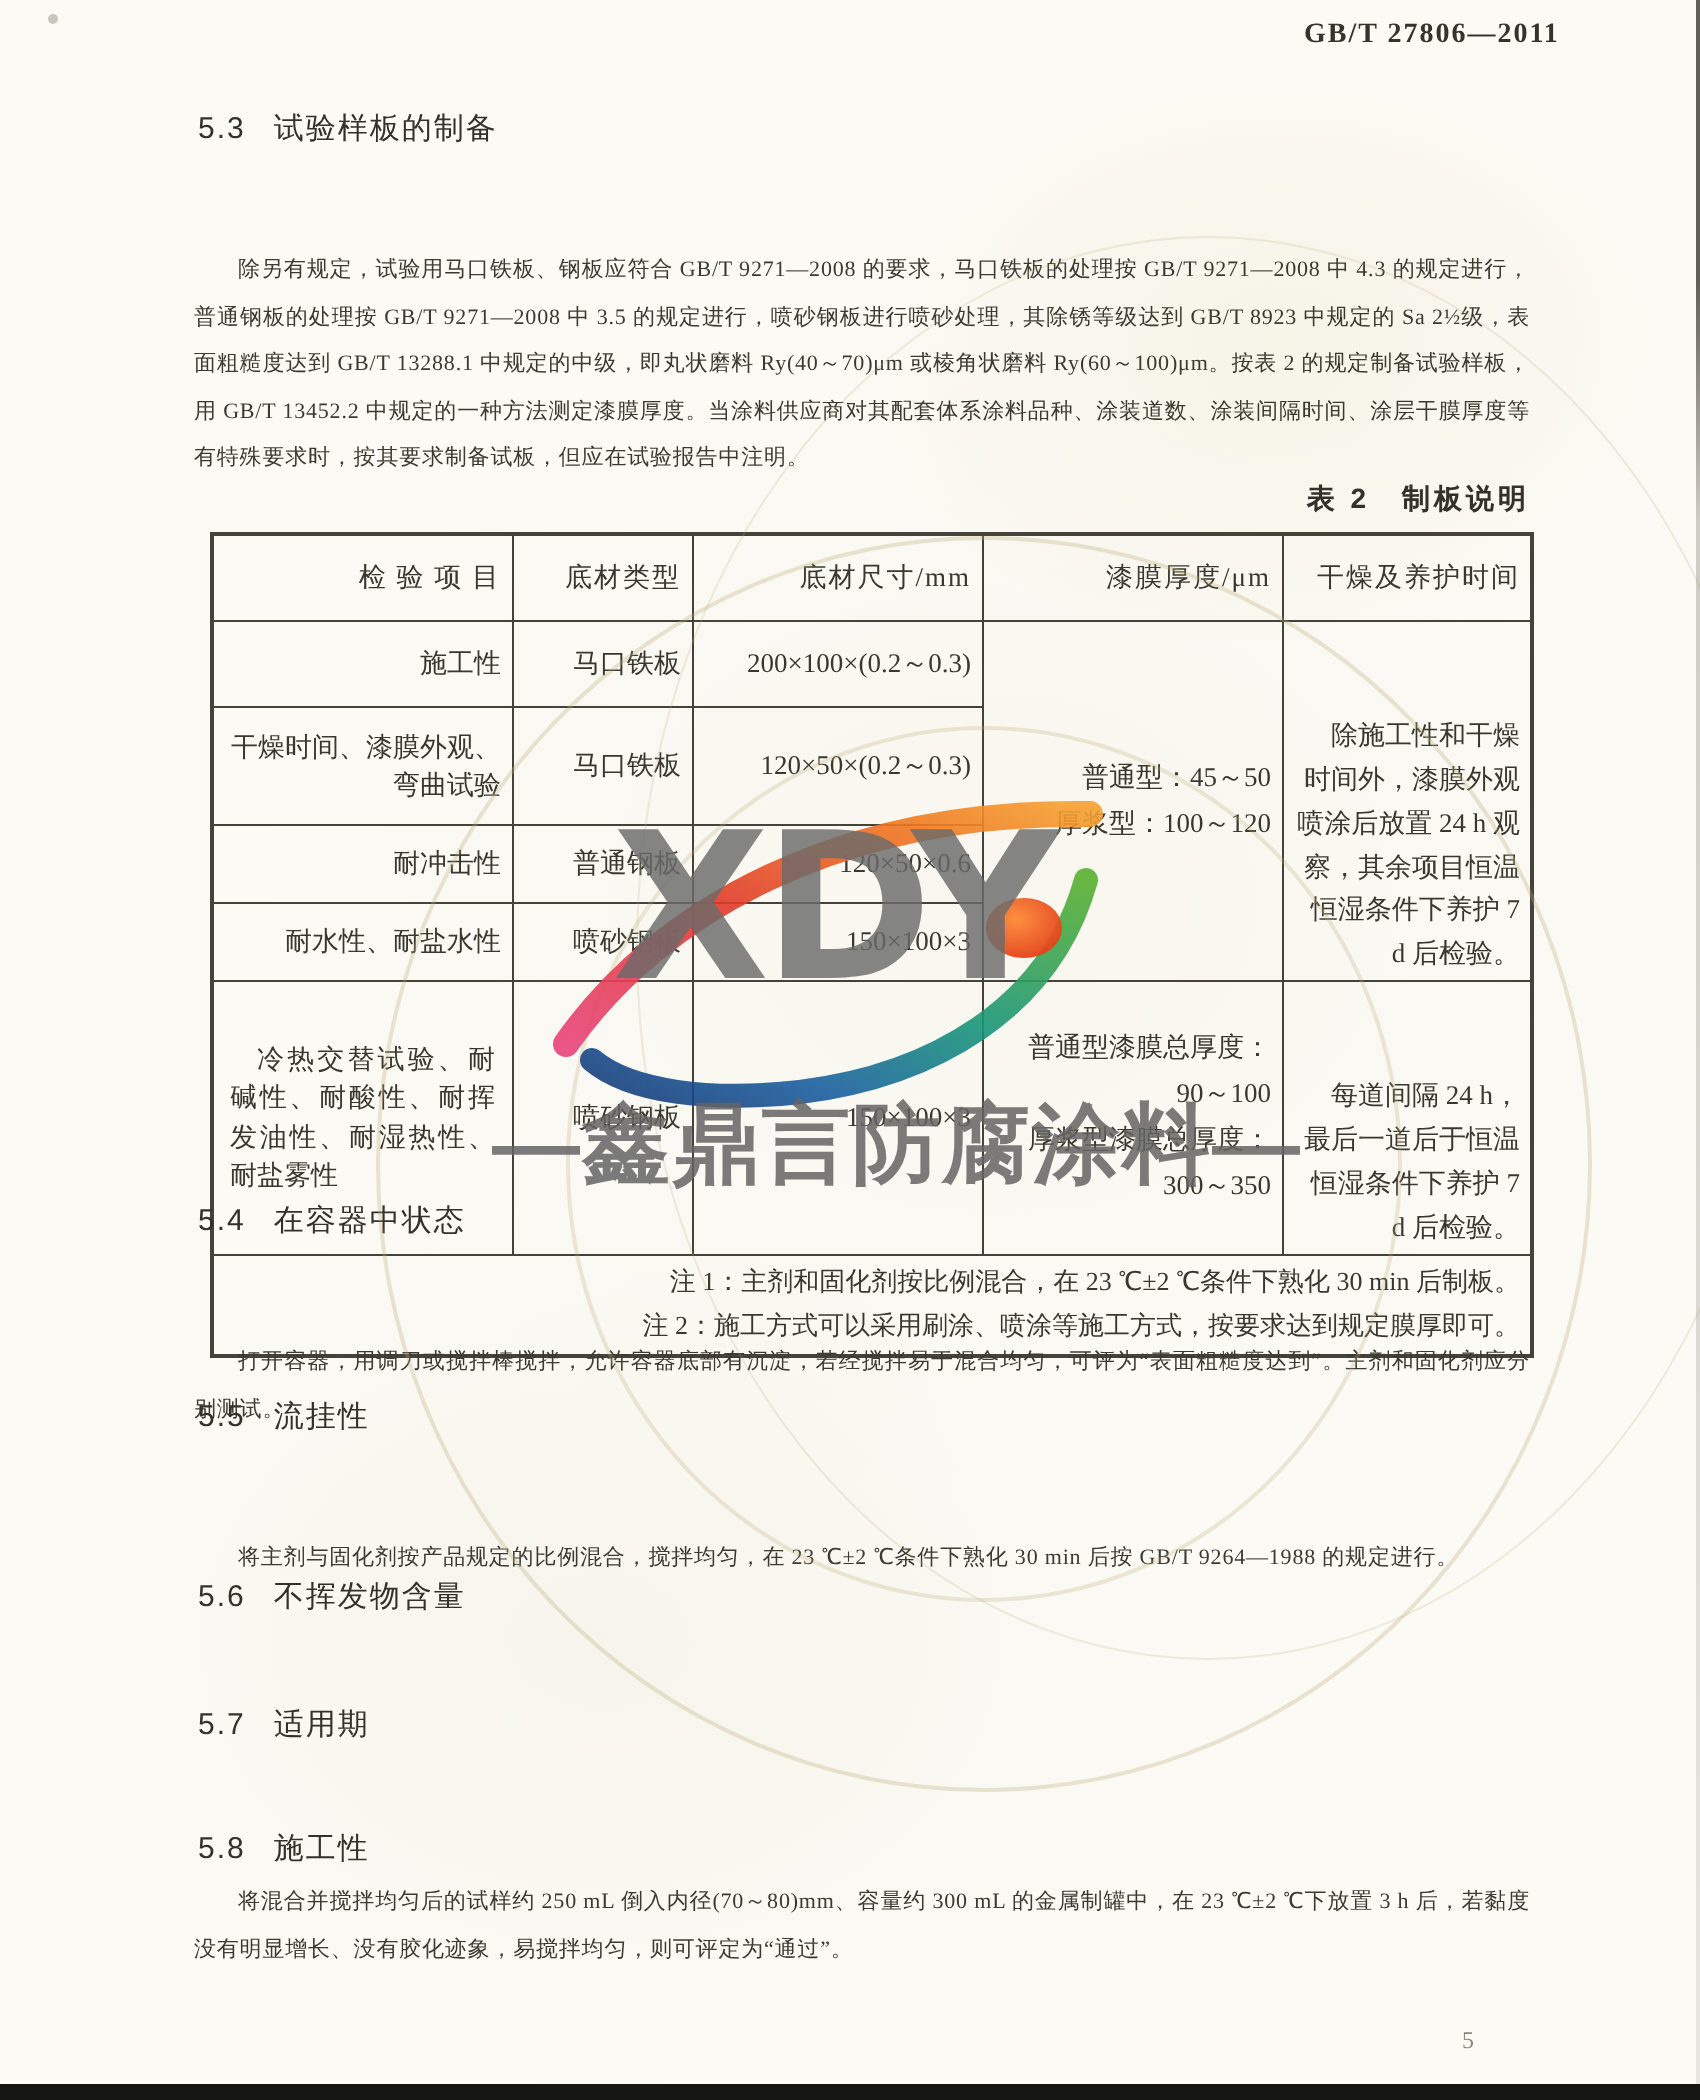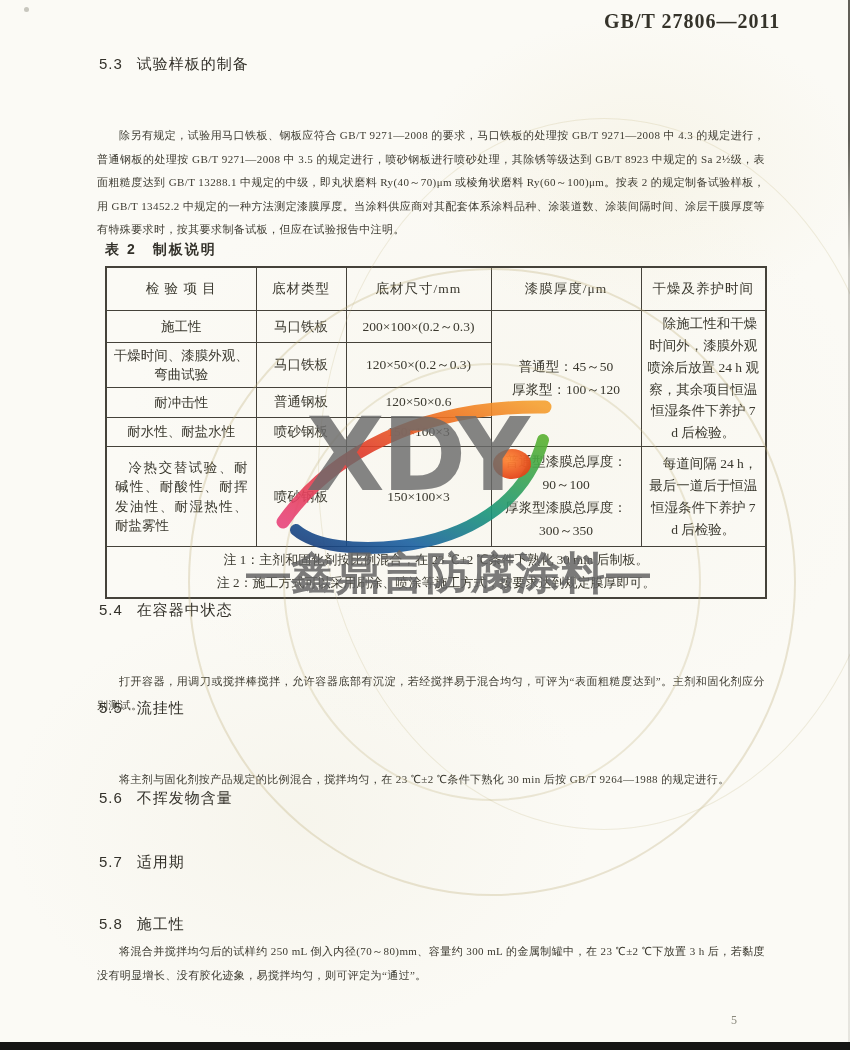--- a/index.html
+++ b/index.html
@@ -8,61 +8,61 @@
     position:relative;width:850px;height:1050px;overflow:hidden;
     background:
       radial-gradient(ellipse 320px 220px at 640px 170px, rgba(232,223,185,0.22), transparent 70%),
       radial-gradient(ellipse 420px 320px at 300px 820px, rgba(226,221,196,0.18), transparent 70%),
       radial-gradient(ellipse 500px 400px at 500px 450px, rgba(240,236,220,0.25), transparent 75%),
       #fbfaf5;
     font-family:"Liberation Serif", serif;
     color:#3c3a30;
   }
   .std-number{
-    position:absolute;top:10px;left:604px;
-    font-size:20px;font-weight:bold;letter-spacing:1px;color:#35332a;
+    position:absolute;top:10px;left:652px;
+    font-size:14px;font-weight:bold;letter-spacing:1px;color:#35332a;
   }
   .sec-heading{
     position:absolute;left:99px;
     font-family:"Liberation Sans", sans-serif;
     font-size:15px;font-weight:normal;color:#33312a;letter-spacing:1px;
   }
   .sec-heading .num{margin-right:14px;}
   .para{
     position:absolute;left:97px;width:668px;
     font-size:11px;line-height:23.5px;text-align:justify;text-indent:2em;
     color:#3c3a30;letter-spacing:0.4px;margin-top:32px;
   }
   .tbl-title{
-    position:absolute;left:105px;top:241px;width:660px;text-align:left;
+    position:absolute;left:105px;top:241px;width:660px;text-align:right;
     font-family:"Liberation Sans", sans-serif;
     font-size:14px;font-weight:bold;color:#33312a;letter-spacing:2px;
   }
   table.spec{
     position:absolute;left:105px;top:266px;width:660px;
     border-collapse:collapse;table-layout:fixed;
     font-size:13.5px;color:#3a382e;
   }
   table.spec col.c1{width:150px}
   table.spec col.c2{width:90px}
   table.spec col.c3{width:145px}
   table.spec col.c4{width:150px}
   table.spec col.c5{width:125px}
   table.spec th, table.spec td{
-    border:1.6px solid #45423a;padding:2px 5px;text-align:center;vertical-align:middle;
+    border:1.6px solid #45423a;padding:2px 5px;text-align:right;vertical-align:middle;
   }
   table.spec{border:2px solid #45423a;}
   table.spec th{font-weight:normal;letter-spacing:1px;height:38px;}
   td.item{text-align:left;padding-left:9px;line-height:1.45;}
   td.item.multi{padding:4px 8px;text-indent:1em;text-align:justify;}
   tr.rh1{height:32px} tr.rh2{height:42px} tr.rh3{height:29px}
   tr.rh4{height:29px} tr.rh5{height:100px}
   td.thick div{line-height:1.7;}
   td.cure{text-align:justify;padding:5px 8px;line-height:1.62;}
-  td.cure div{text-indent:1em;}
+  td.cure div{text-indent:1em;margin-top:44px;}
   td.notes-cell{text-align:left;padding:7px 12px;line-height:1.75;font-size:13px;margin-top:27px;}
   .page-num{
     position:absolute;left:731px;top:1013px;font-size:12px;color:#8a887c;
   }
   .bottom-bar{
     position:absolute;left:0;bottom:0;width:850px;height:8px;background:#151514;
   }
   .right-edge{
     position:absolute;right:0;top:0;width:2px;height:1042px;
     background:linear-gradient(to bottom, rgba(70,68,60,0.85) 0 140px, rgba(120,118,108,0.35) 260px, rgba(150,148,138,0.2));

